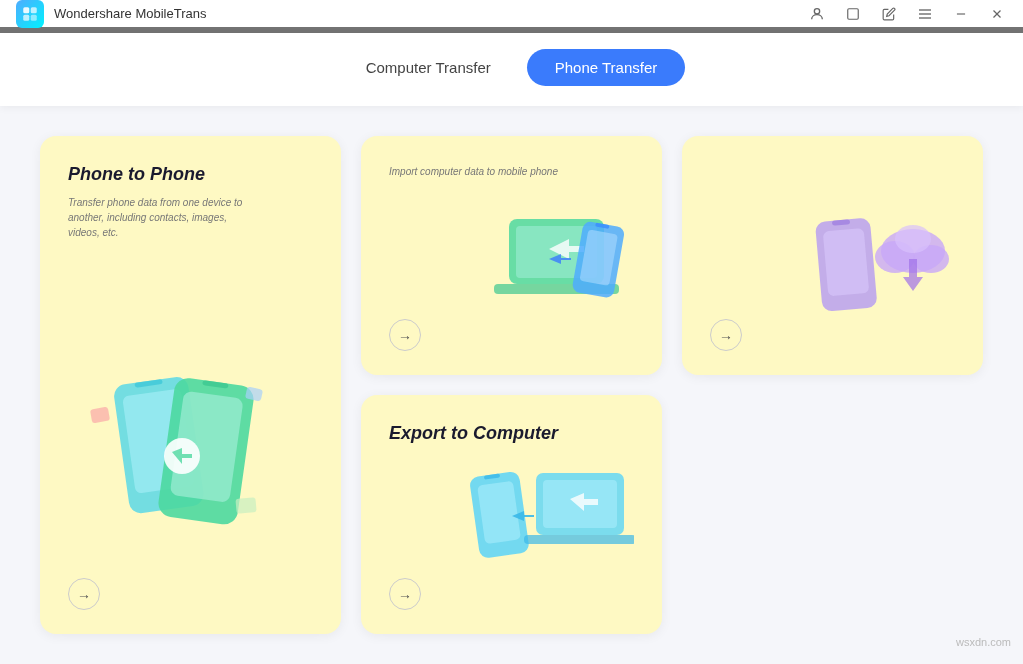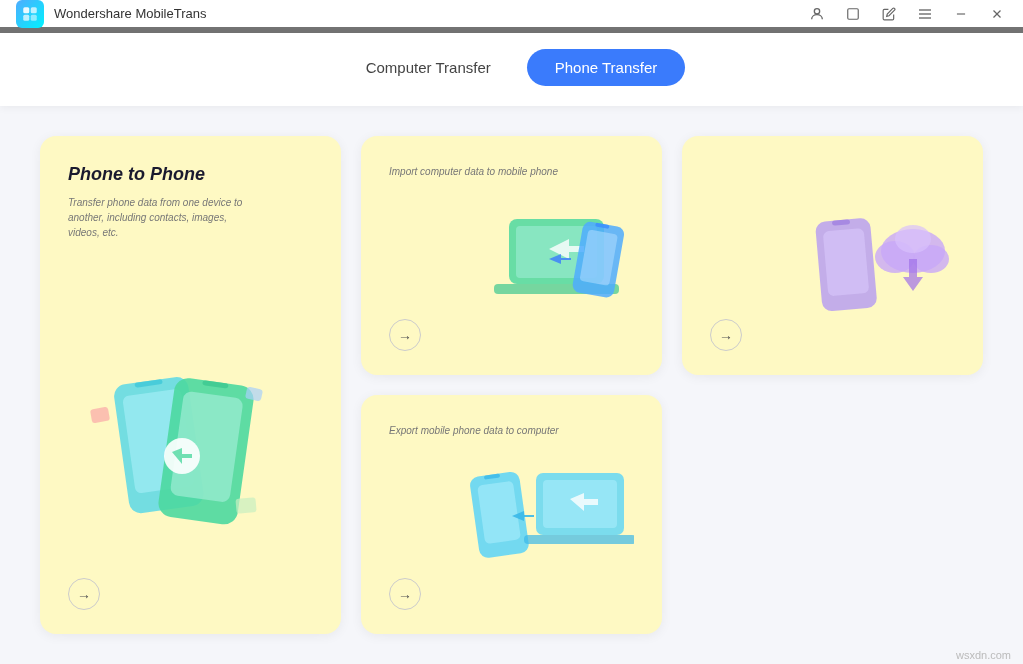--- a/index.html
+++ b/index.html
@@ -129,21 +129,21 @@
       color: #555;
       font-size: 14px;
       margin-top: auto;
       cursor: pointer;
       flex-shrink: 0;
     }
 
     
     .watermark {
       position: fixed;
-      bottom: 3px;
+      bottom: 16px;
       right: 12px;
       font-size: 11px;
       color: #bbb;
       font-weight: 400;
     }
   </style>
 </head>
 <body>
 
 <div class="titlebar">
@@ -278,21 +278,21 @@
           <ellipse cx="38" cy="30" rx="18" ry="14" fill="#d8c0fc" opacity="0.7"></ellipse>
 
           <path d="M34 50 L34 68 L28 68 L38 82 L48 68 L42 68 L42 50 Z" fill="#a070e8" opacity="0.7"></path>
         </g>
       </svg>
     </div>
     <div class="card-arrow">→</div>
   </div>
 
   <div class="card">
-    <div class="card-desc">Export mobile phone data to computer</div>
+    <div class="card-title">Export to Computer</div>
     <div style="flex:1; display:flex; align-items:flex-end; justify-content:flex-end;">
       <svg width="170" height="115" viewBox="0 0 170 115">
 
         <g transform="translate(5, 10) rotate(-8, 38, 60)">
           <rect x="8" y="0" width="50" height="82" rx="9" fill="#5ad4f8" opacity="0.85"></rect>
           <rect x="15" y="9" width="36" height="59" rx="5" fill="#a8ecfc" opacity="0.6"></rect>
           <rect x="23" y="0" width="16" height="4" rx="2" fill="#3ab8e8" opacity="0.8"></rect>
         </g>
 
         <g transform="translate(60, 8)">

